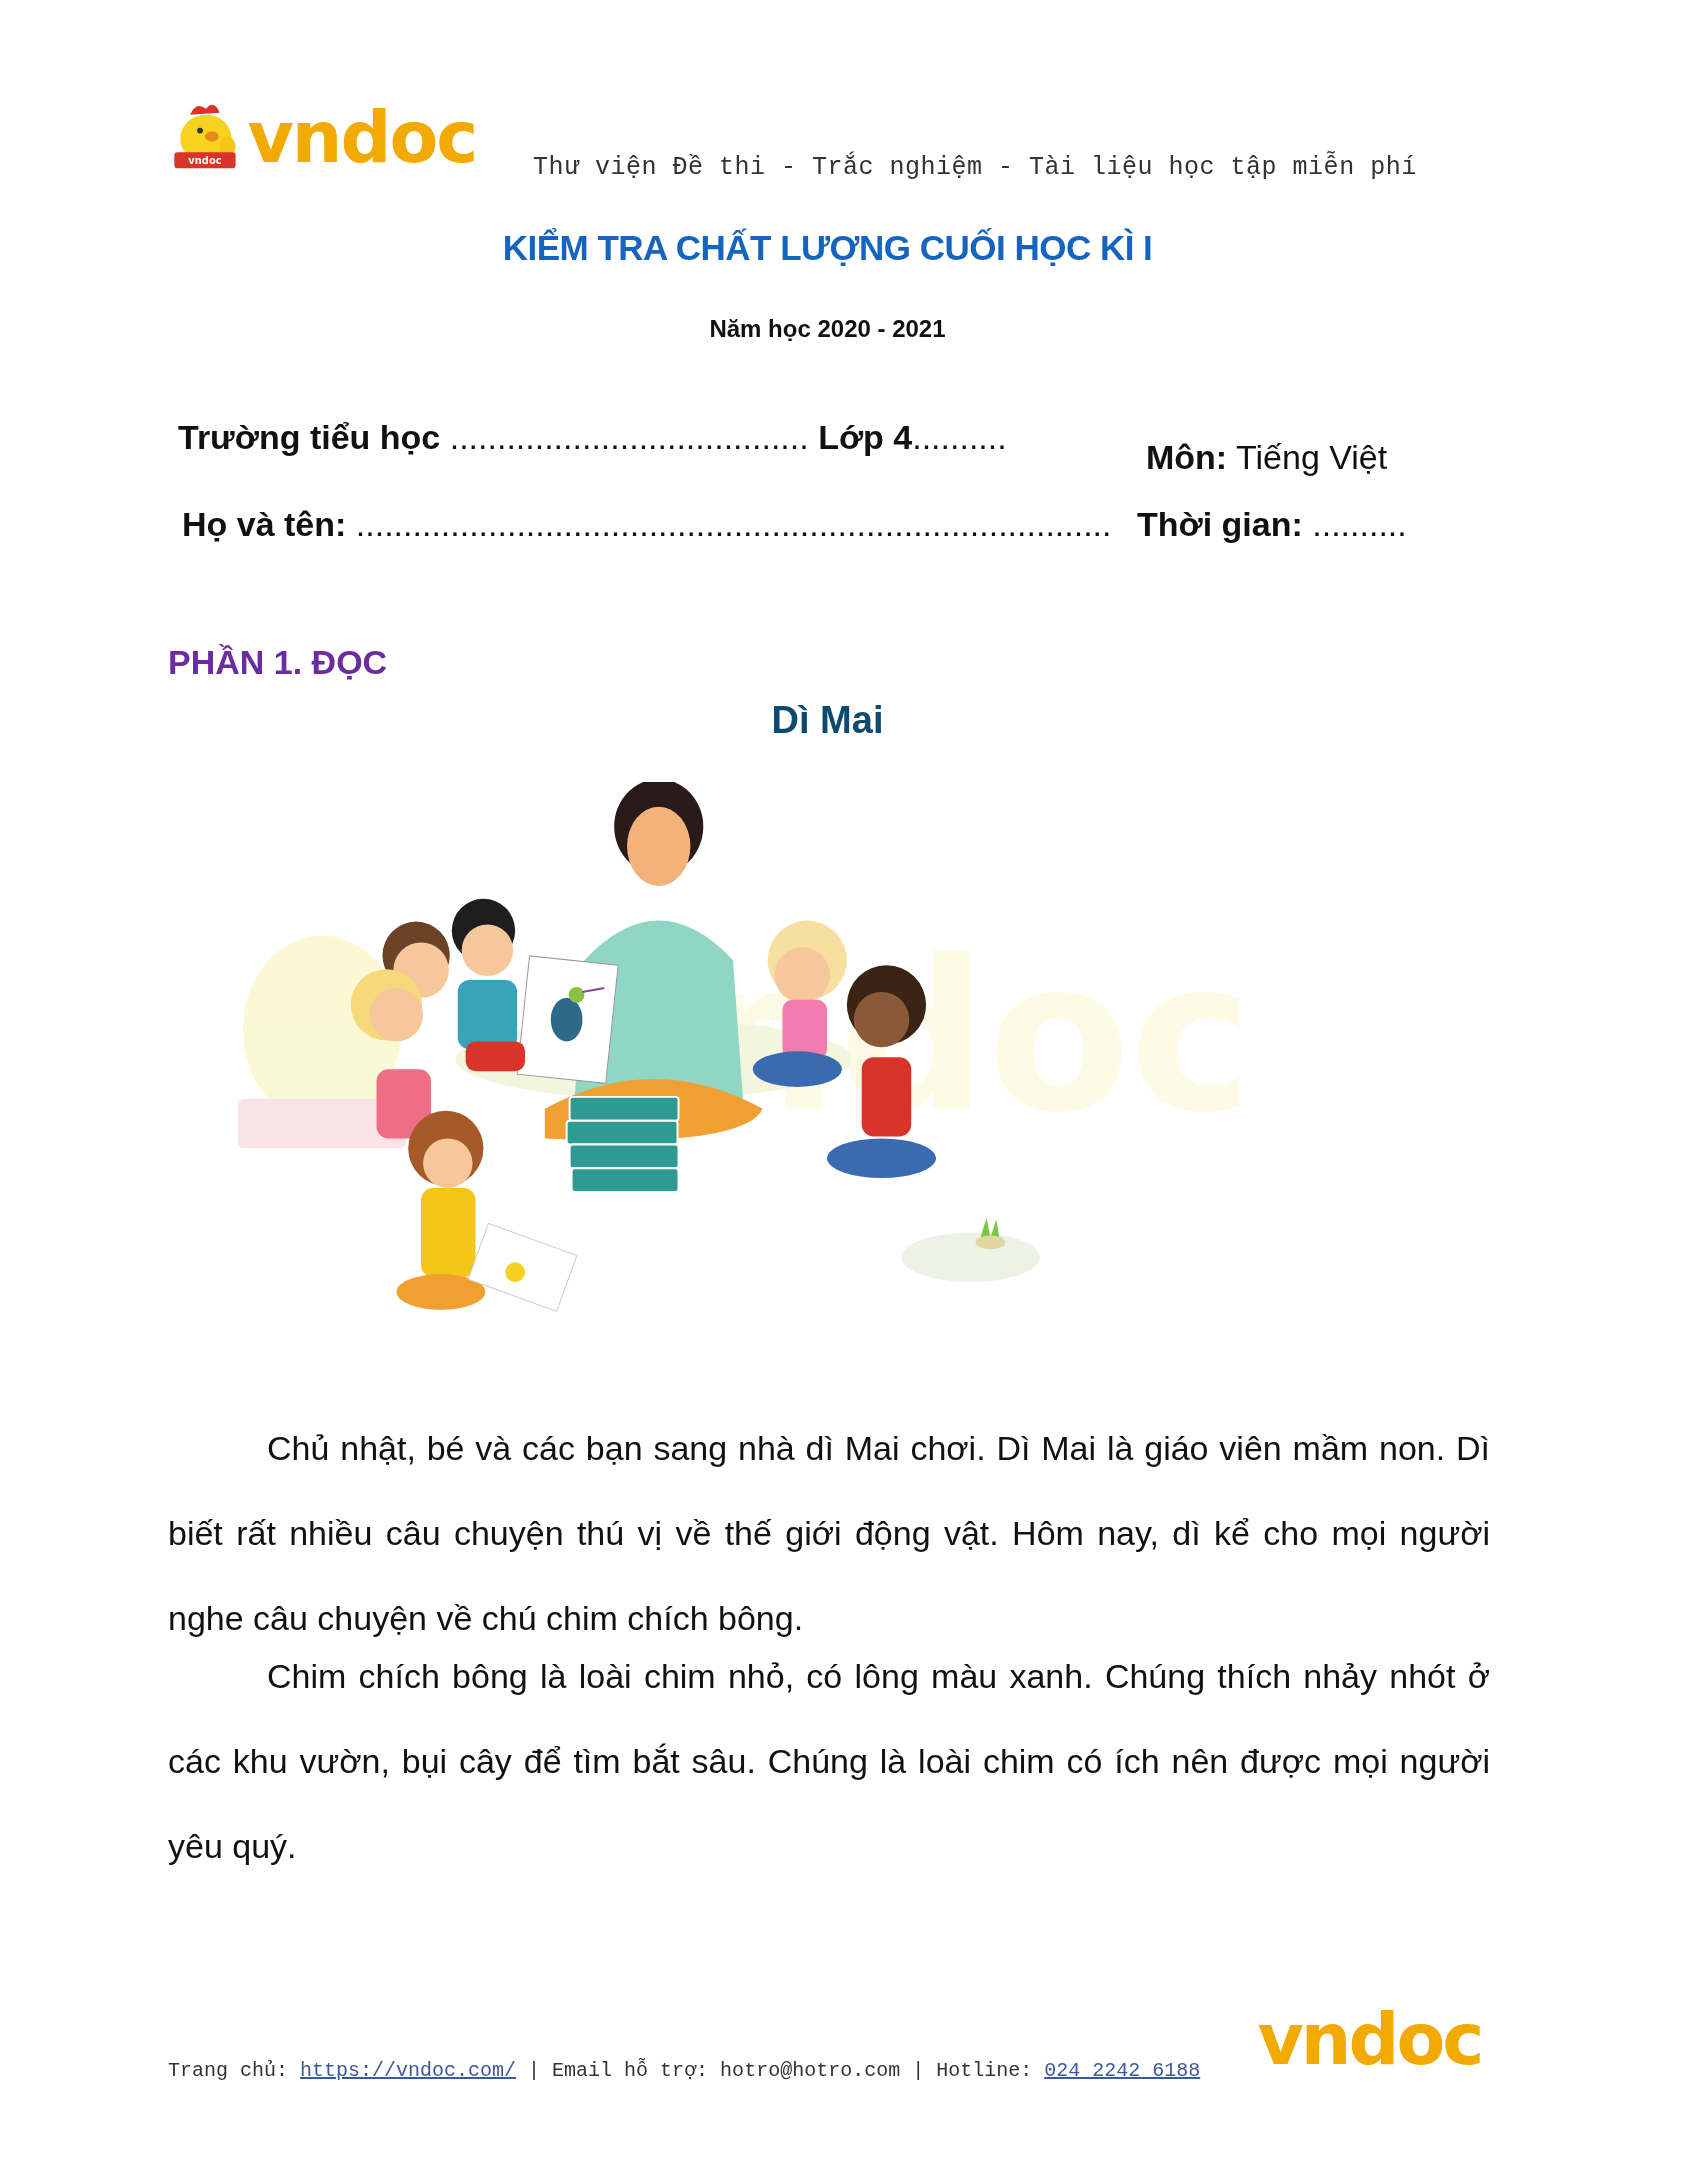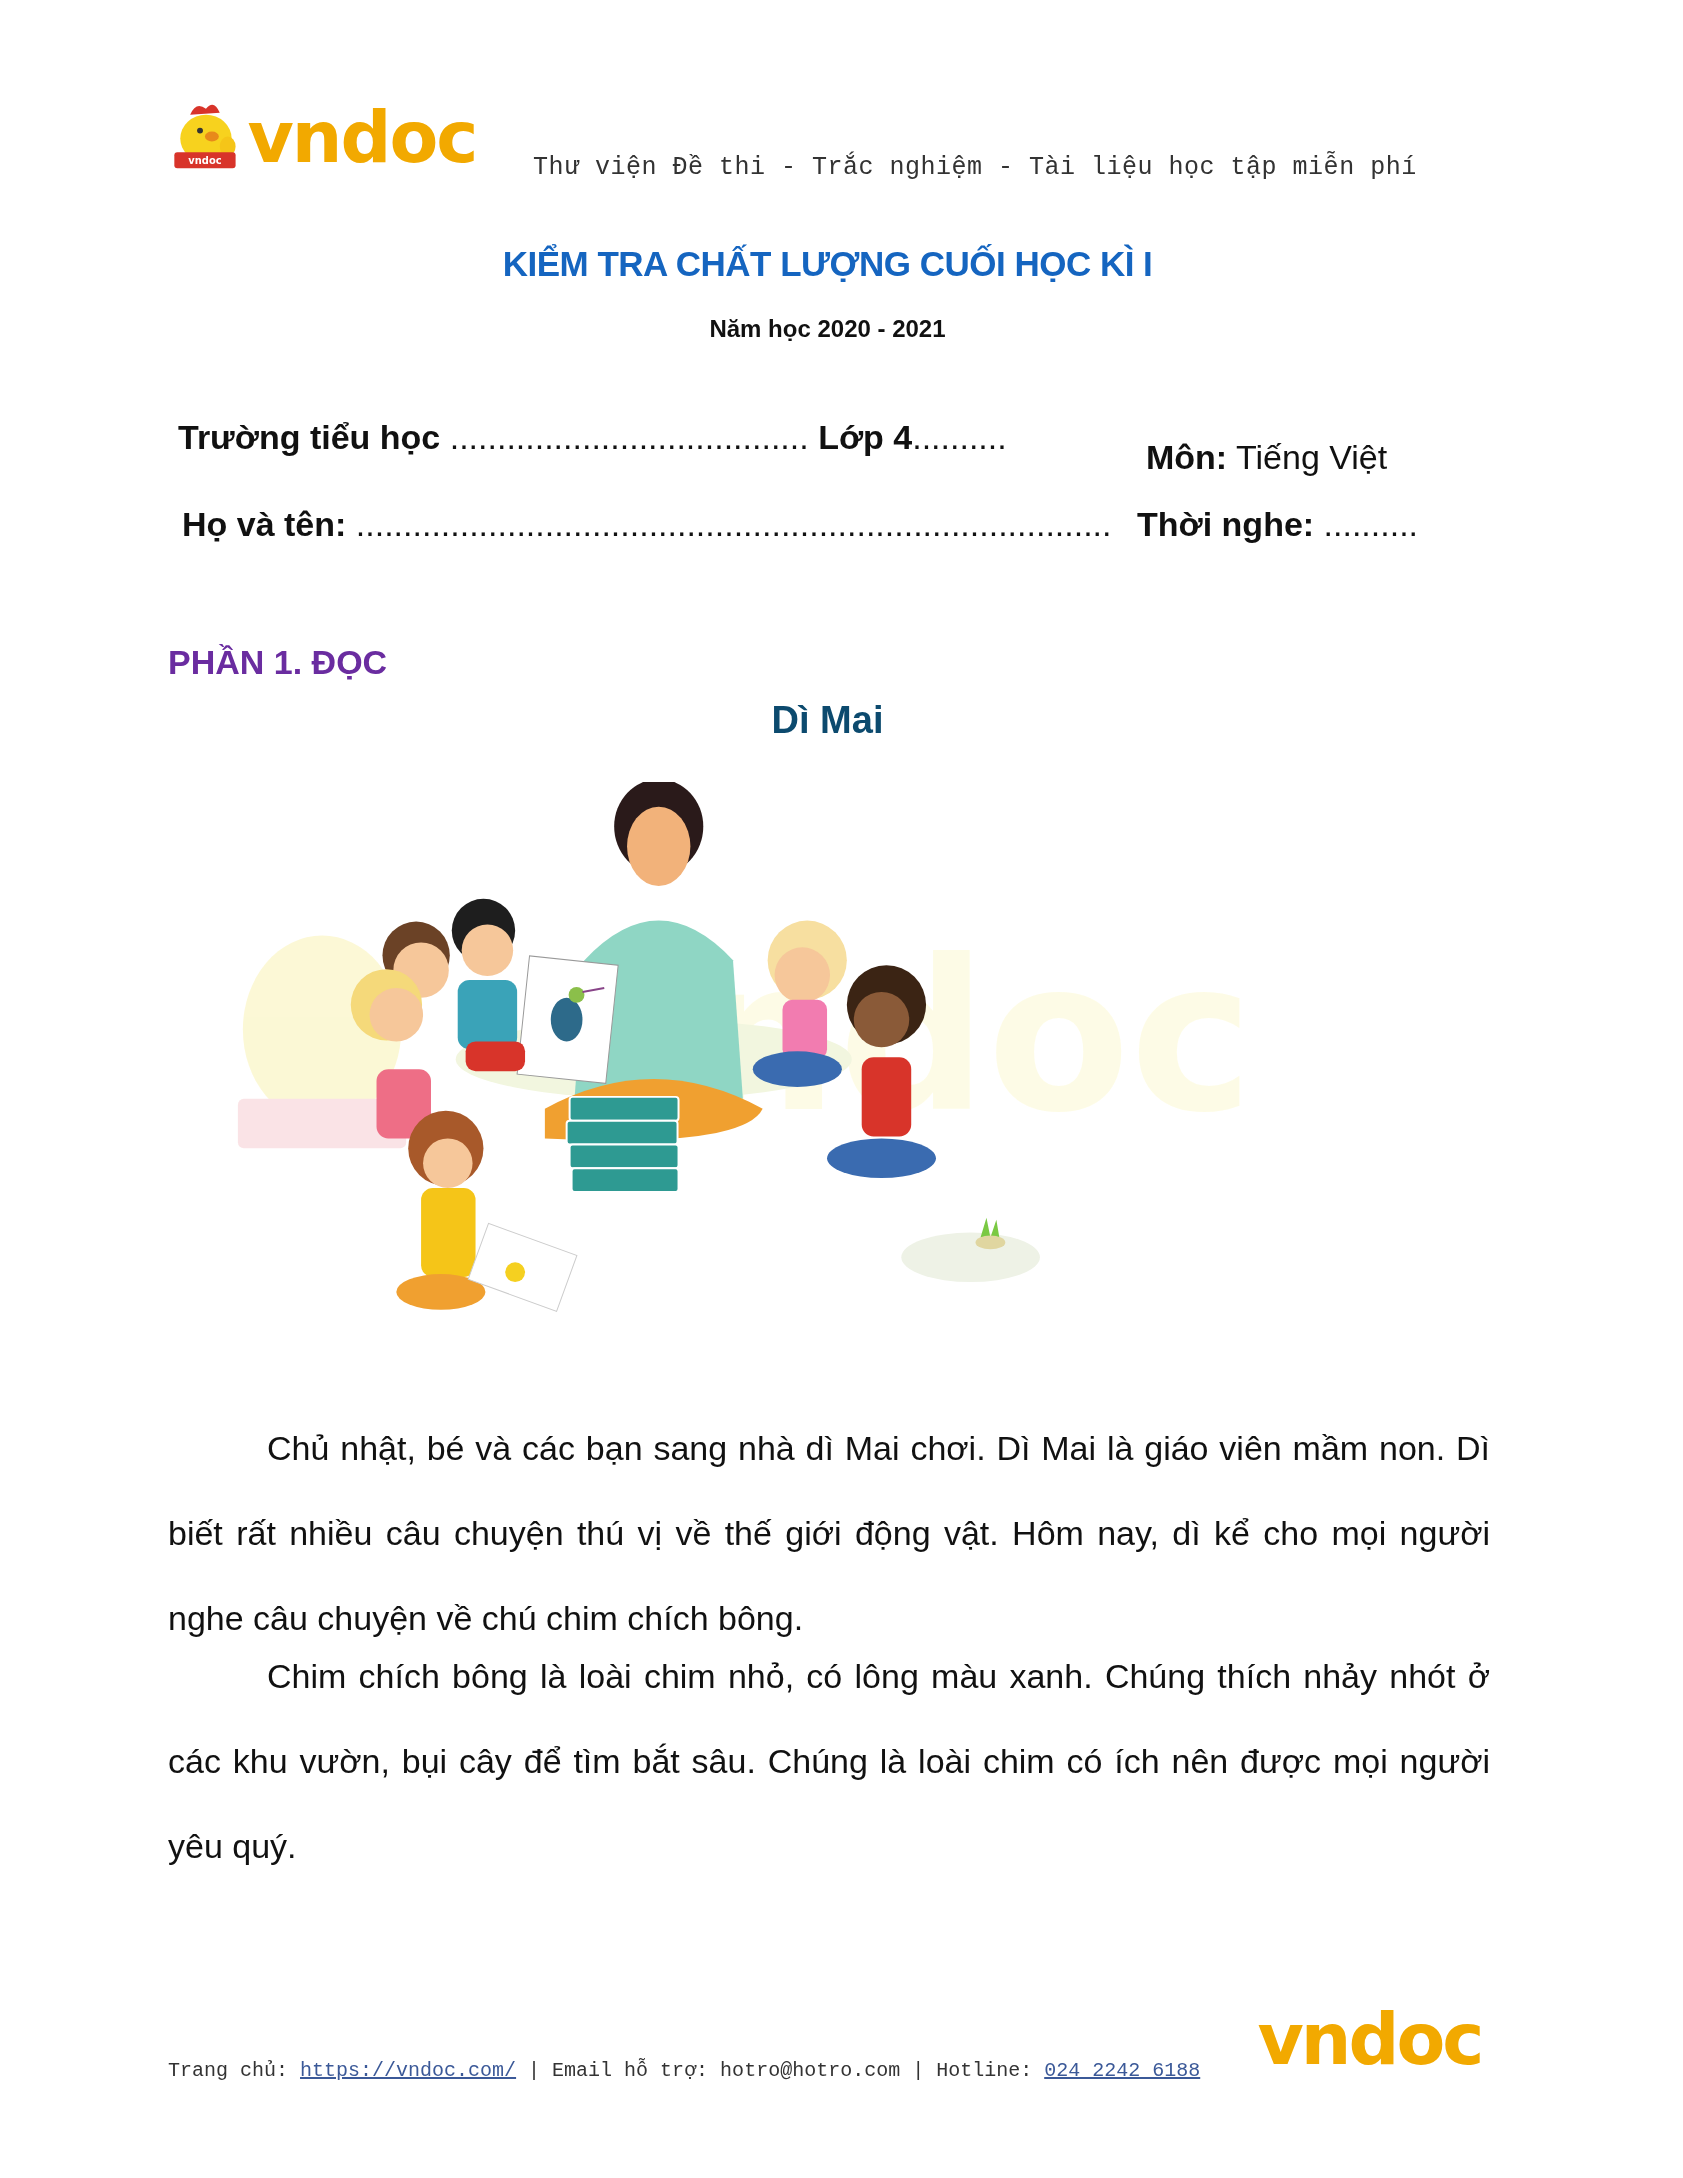--- a/index.html
+++ b/index.html
@@ -5,21 +5,21 @@
   html, body { margin:0; padding:0; background:#ffffff; }
   body { width:1683px; height:2178px; position:relative; overflow:hidden;
          font-family:"Liberation Sans", "DejaVu Sans", sans-serif; color:#111; }
   .abs { position:absolute; }
 
   
   #logo-top { left:168px; top:97px; width:317px; height:83px; }
   #tagline { left:533px; top:153px; font-family:"Liberation Mono", "DejaVu Sans Mono", monospace;
              font-size:25px; color:#333; letter-spacing:0.5px; white-space:nowrap; }
 
-  #title { left:0; width:1655px; top:244px; text-align:center; font-size:35px; font-weight:bold;
+  #title { left:0; width:1655px; top:228px; text-align:center; font-size:35px; font-weight:bold;
            color:#1565c0; letter-spacing:-0.5px; }
   #subtitle { left:0; width:1655px; top:315px; text-align:center; font-size:24px; font-weight:bold; color:#111; }
 
   .info { font-size:34px; color:#111; white-space:nowrap; }
   .info b { font-weight:bold; }
   #row-school { left:178px; top:418px; }
   #row-subject { left:1146px; top:438px; }
   #row-name { left:182px; top:505px; }
   #row-time { left:1137px; top:505px; }
 
@@ -65,21 +65,21 @@
   <span>......................................</span>
   <b>Lớp 4</b><span>..........</span>
 </div>
 <div id="row-subject" class="abs info">
   <b>Môn:</b><span> Tiếng Việt</span>
 </div>
 <div id="row-name" class="abs info">
   <b>Họ và tên:</b><span> ................................................................................</span>
 </div>
 <div id="row-time" class="abs info">
-  <b>Thời nghe:</b><span> ..........</span>
+  <b>Thời gian:</b><span> ..........</span>
 </div>
 
 <div id="section-title" class="abs">PHẦN 1. ĐỌC</div>
 <div id="story-title" class="abs">Dì Mai</div>
 
 <div id="illustration" class="abs">
   <svg width="1208" height="604" viewBox="0 0 1220 610">
 
     <g opacity="0.35">
       <ellipse cx="95" cy="250" rx="80" ry="95" fill="#f6ec8a"></ellipse>

